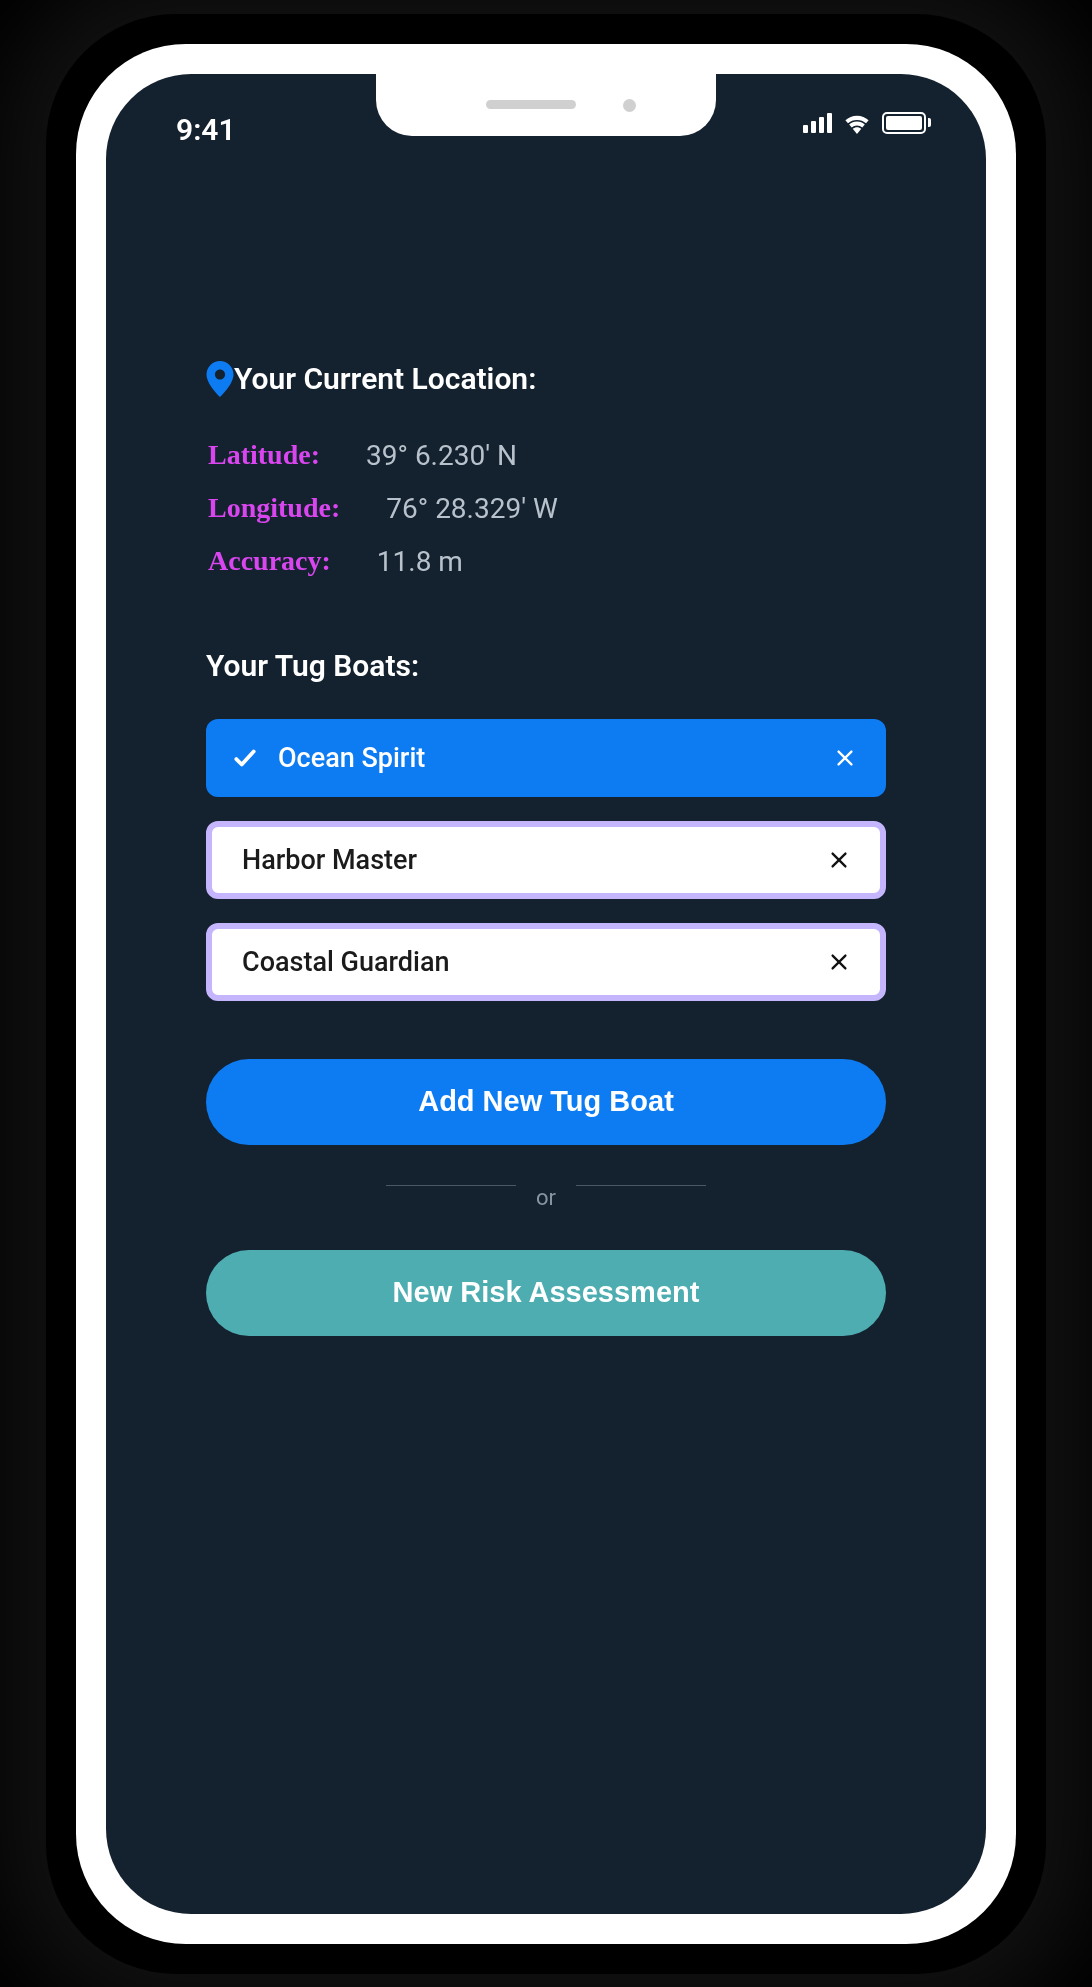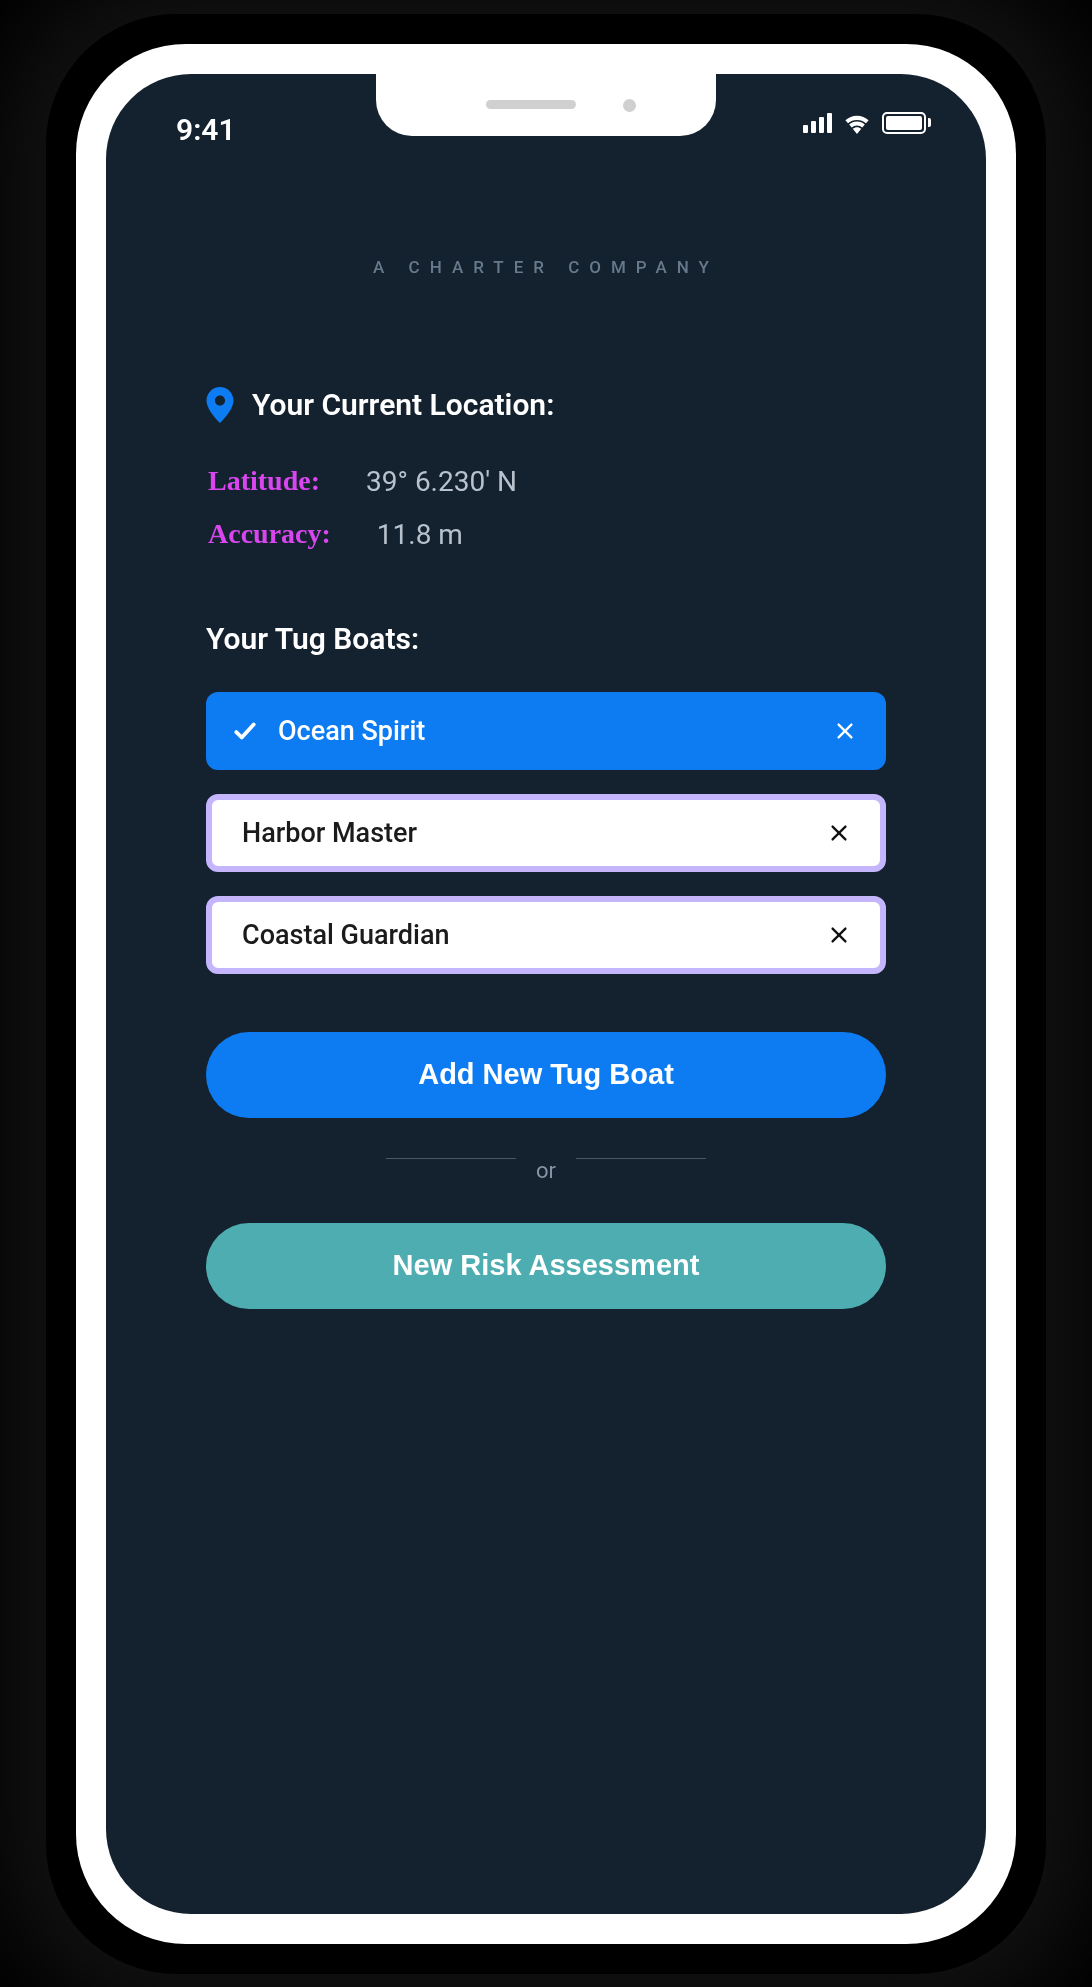--- a/index.html
+++ b/index.html
@@ -165,21 +165,20 @@
       font-size: 17px;
       letter-spacing: 10px;
       color: #667a8c;
       font-weight: 500;
       margin-top: 6px;
       text-transform: uppercase;
     }
     .section-header {
       display: flex;
       align-items: center;
-      gap: 18px;
       margin-bottom: 42px;
     }
     .pin-icon svg { width: 28px; height: 36px; display:block;}
     .section-title {
       color: #fff;
       font-size: 30px;
       font-weight: 600;
     }
     .location-details {
       padding-left: 2px;
@@ -305,36 +304,39 @@
           <div class="battery-body">
               <div class="battery-fill"></div>
             </div>
           <div class="battery-tip"></div>
         </div>
       </div>
     </div>
 
     <div class="content">
       <div class="logo">
-        <div class="logo-sub">A CHARTER COMPANY</div>
       </div>
 
       <div class="section-header">
         <span class="pin-icon">
           <svg viewBox="0 0 24 32" fill="#0D7CF2">
               <path d="M12 0C5.4 0 0 5.4 0 12c0 9 12 20 12 20s12-11 12-20c0-6.6-5.4-12-12-12zm0 16.5c-2.5 0-4.5-2-4.5-4.5s2-4.5 4.5-4.5 4.5 2 4.5 4.5-2 4.5-4.5 4.5z"></path>
             </svg>
         </span>
         <span class="section-title">Your Current Location:</span>
       </div>
 
       <div class="location-details">
         <div class="loc-row">
           <span class="loc-label">Latitude:</span>
           <span class="loc-value">39° 6.230' N</span>
+        </div>
+        <div class="loc-row">
+          <span class="loc-label">Longitude:</span>
+          <span class="loc-value">76° 28.329' W</span>
         </div>
         <div class="loc-row">
           <span class="loc-label">Accuracy:</span>
           <span class="loc-value">11.8 m</span>
         </div>
       </div>
 
       <div class="boats-title">Your Tug Boats:</div>
 
       <div class="boat-list">

